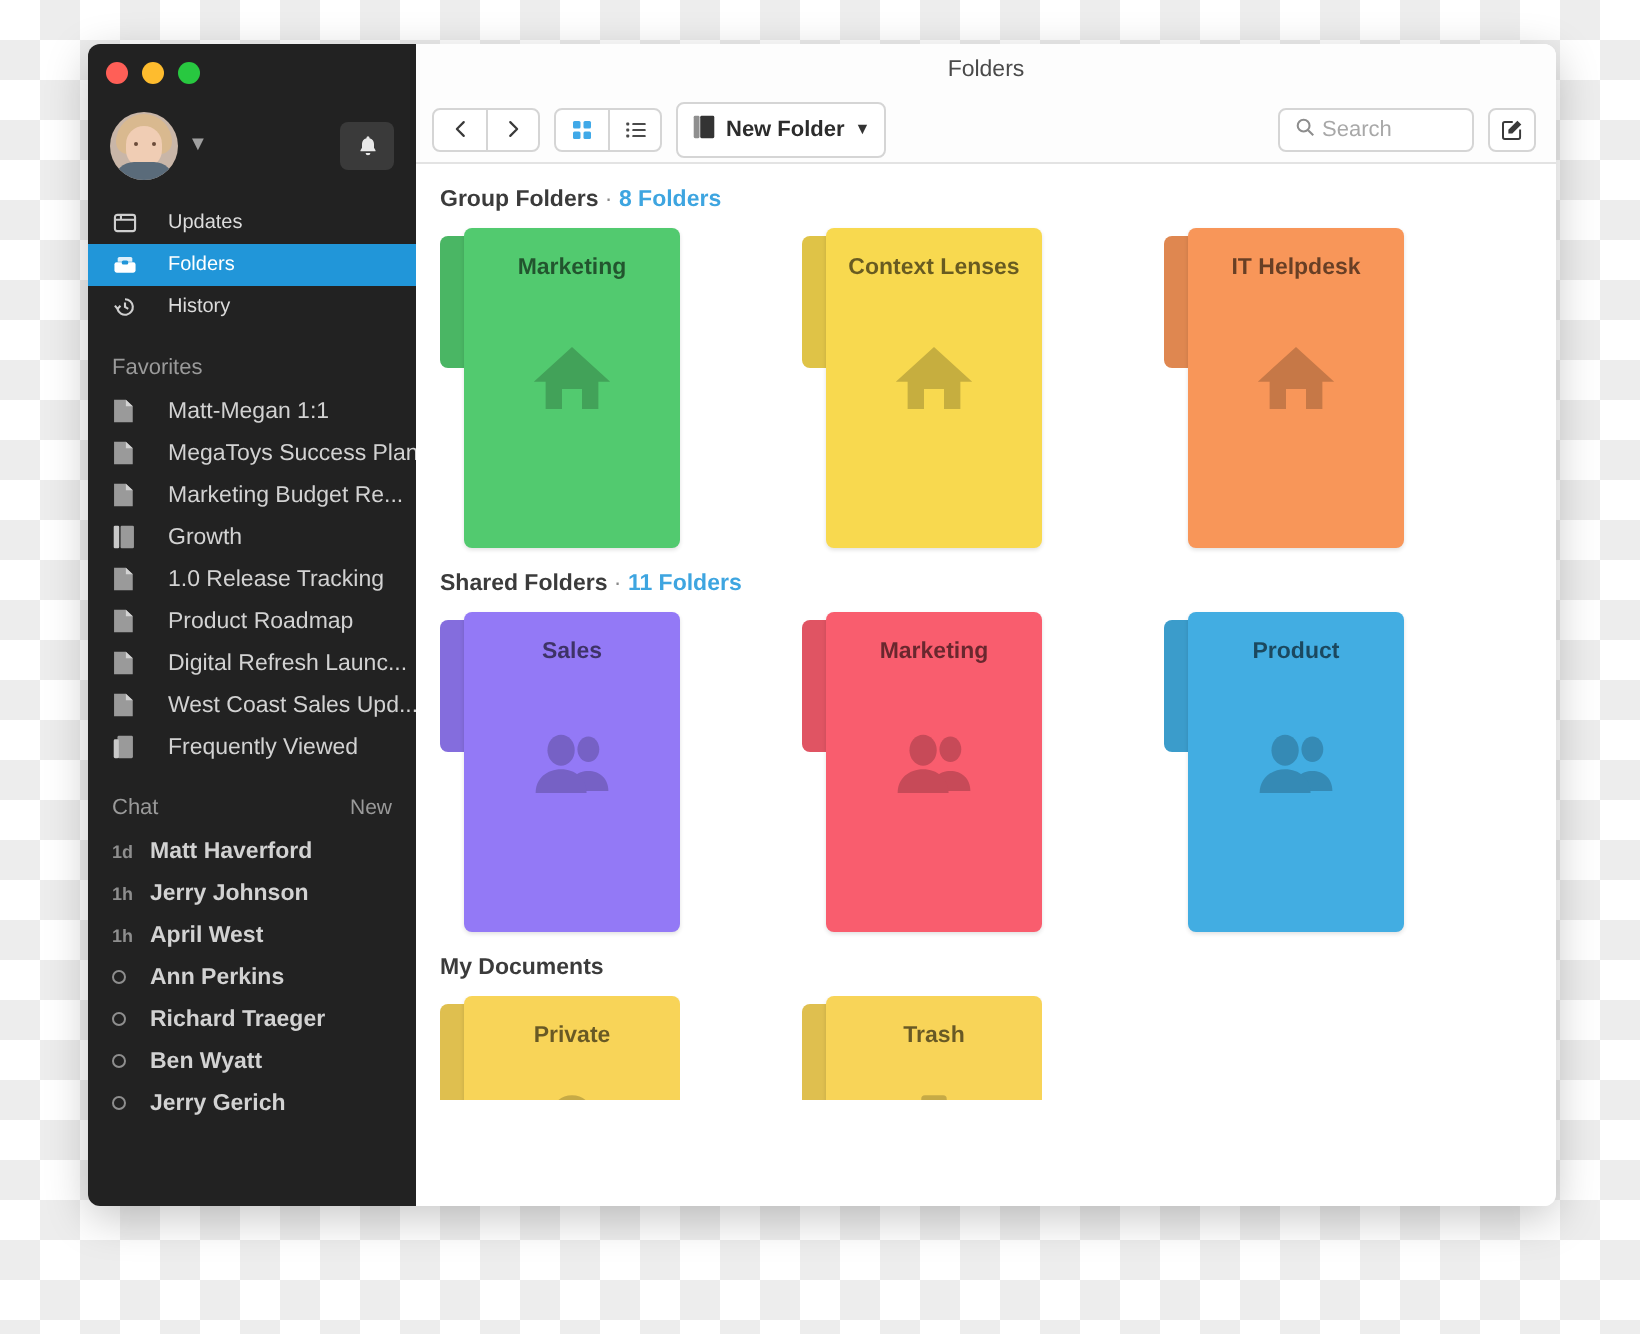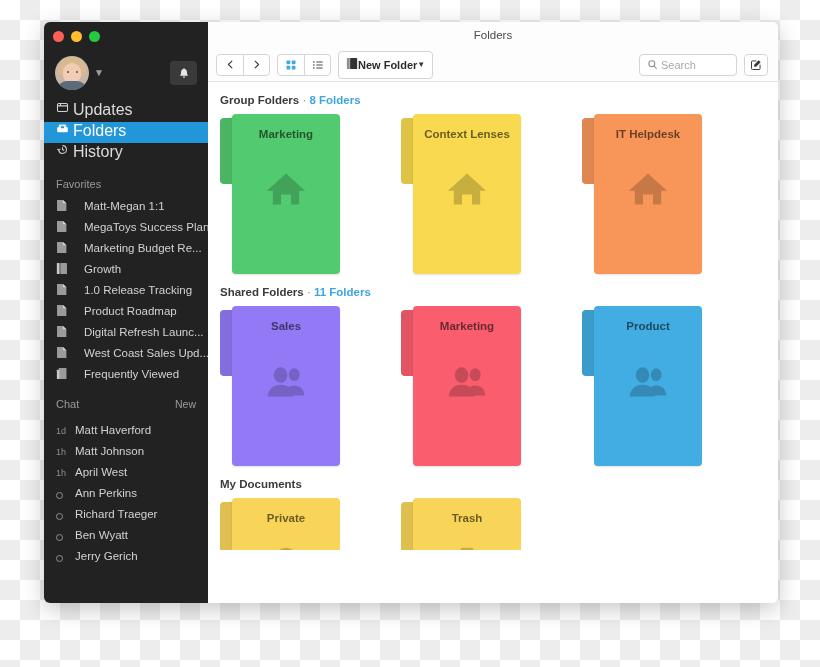--- a/index.html
+++ b/index.html
@@ -74,46 +74,46 @@
   }
   .bell-btn {
     margin-left: auto;
     width: 27px; height: 24px; border-radius: 4px;
     background: #3a3a3a;
     display: flex; align-items: center; justify-content: center;
   }
 
   .nav-list { margin-top: 7px; }
   .nav-item {
-    display: flex; align-items: flex-start; gap: 4px;
+    display: flex; align-items: center; gap: 15px;
     height: 21px; padding: 0 12px;
-    font-size: 16px; color: #dcdcdc;
+    font-size: 10px; color: #dcdcdc;
   }
   .nav-item.active { background: #2196d9; color: #ffffff; }
   .nav-icon { width: 13px; height: 13px; flex: 0 0 13px; display:flex; align-items:center; justify-content:center; }
 
   .section-label {
     font-size: 11px; color: #9a9a9a;
     padding: 14px 12px 5px 12px;
     display: flex; align-items: baseline;
   }
   .section-label .new { margin-left: auto; font-size: 10.5px; color: #9a9a9a; }
 
   .fav-item {
     display: flex; align-items: center; gap: 16px;
     height: 21px; padding: 0 12px;
     font-size: 11.5px; color: #d2d2d2;
     white-space: nowrap;
   }
   .fav-icon { width: 12px; height: 13px; flex: 0 0 12px; }
 
   .chat-item {
-    display: flex; align-items: flex-end;
+    display: flex; align-items: center;
     height: 21px; padding: 0 12px;
-    font-size: 11.5px; color: #d2d2d2;
+    font-size: 11.5px; color: #d2d2d2; font-weight: bold;
   }
   .chat-time {
     width: 19px; flex: 0 0 19px;
     font-size: 9px; color: #8e8e8e; text-align: left;
   }
   .chat-dot {
     width: 19px; flex: 0 0 19px; display: flex; align-items: center;
   }
   .chat-dot i {
     width: 7px; height: 7px; border-radius: 50%;
@@ -144,21 +144,21 @@
   .seg {
     display: flex; height: 22px;
     border: 1px solid #d5d5d5; border-radius: 4px;
     background: #fff; overflow: hidden;
   }
   .seg > div {
     width: 26px; display: flex; align-items: center; justify-content: center;
   }
   .seg > div + div { border-left: 1px solid #d5d5d5; }
   .btn-newfolder {
-    display: flex; align-items: center; 
+    display: flex; align-items: center; gap: 5px;
     height: 28px; padding: 0 7px;
     border: 1px solid #d5d5d5; border-radius: 4px; background: #fff;
     font-size: 11px; color: #2c2c2c; font-weight: 600;
   }
   .spacer { flex: 1 1 auto; }
   .search-box {
     display: flex; align-items: center; gap: 3px;
     width: 98px; height: 22px; padding: 0 7px;
     border: 1px solid #d5d5d5; border-radius: 4px; background: #fff;
   }
@@ -346,21 +346,21 @@
       <span>Chat</span>
       <span class="new">New</span>
     </div>
     <div id="chat-list">
         <div class="chat-item">
           <span class="chat-time">1d</span>
           <span>Matt Haverford</span>
         </div>
         <div class="chat-item">
           <span class="chat-time">1h</span>
-          <span>Matt Johnson</span>
+          <span>Jerry Johnson</span>
         </div>
         <div class="chat-item">
           <span class="chat-time">1h</span>
           <span>April West</span>
         </div>
         <div class="chat-item">
           <span class="chat-dot">
             <i></i>
           </span>
           <span>Ann Perkins</span>

